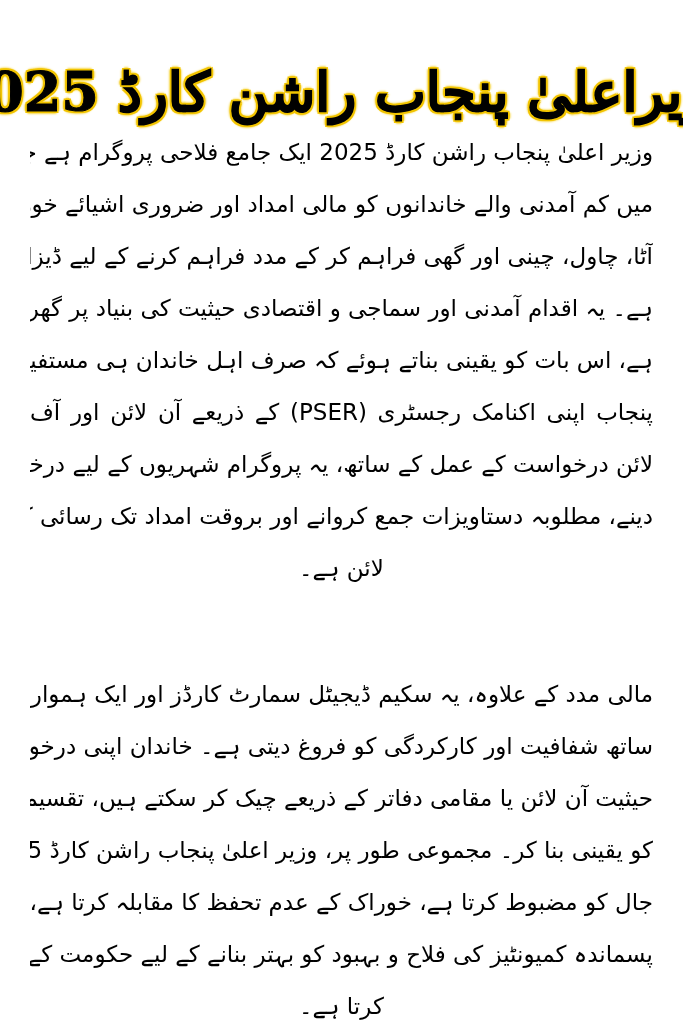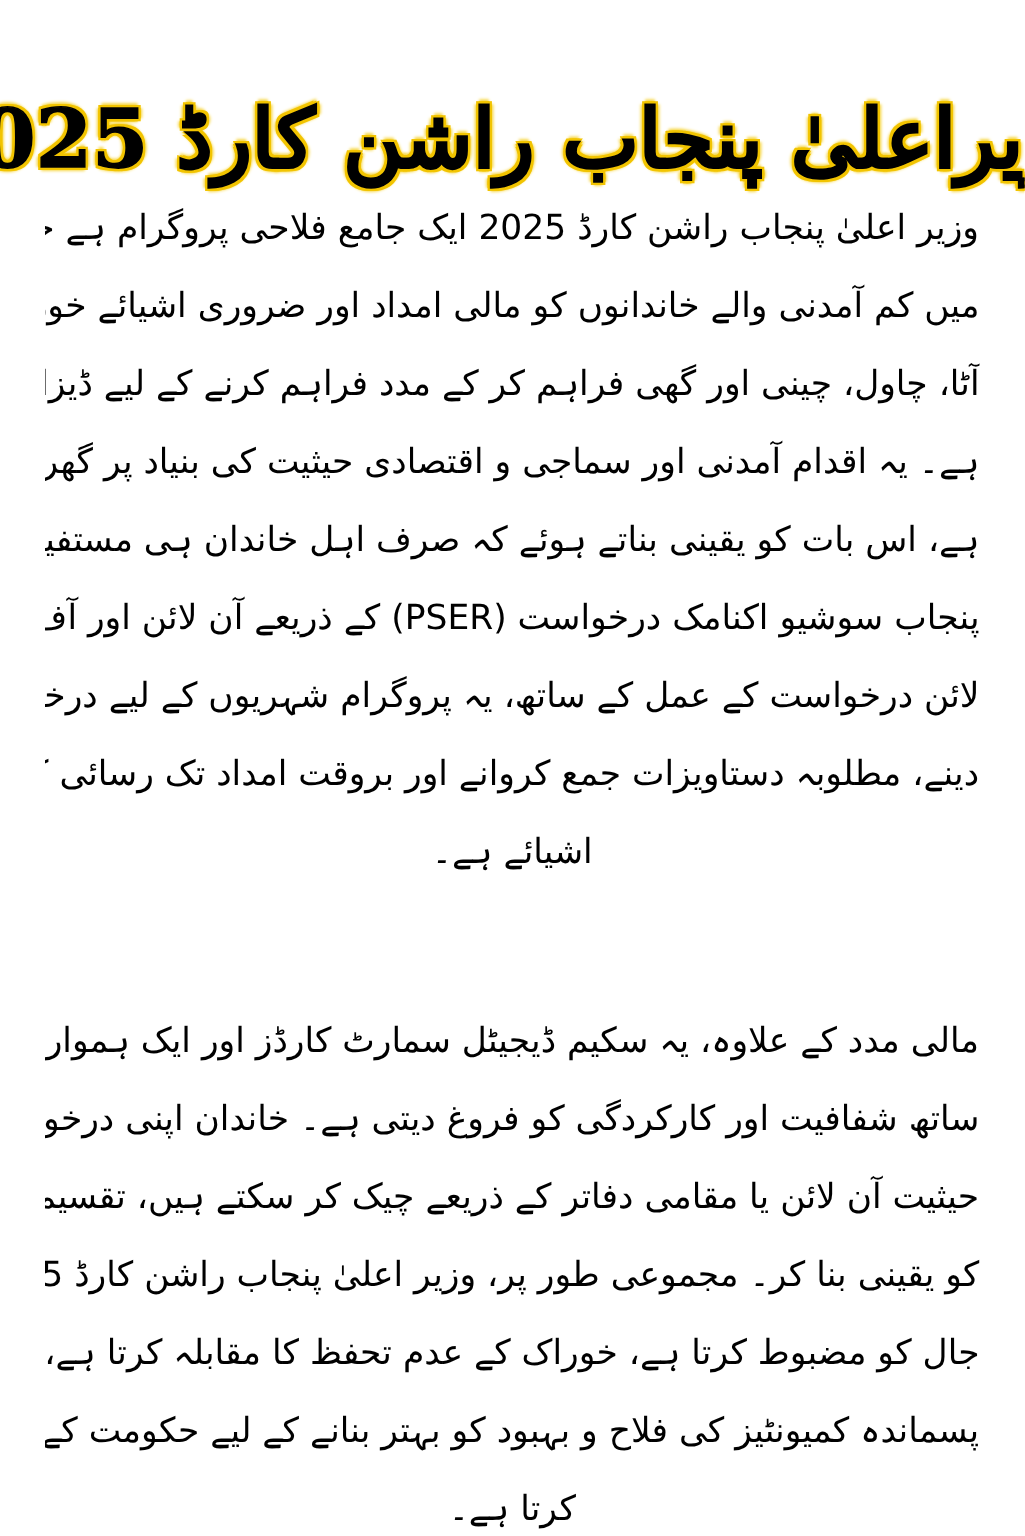--- a/index.html
+++ b/index.html
@@ -74,24 +74,24 @@
 <div class="page">
 
   <h1 class="title">وزیراعلیٰ پنجاب راشن کارڈ 2025</h1>
 
   <div class="para" id="para-1">
     <span class="line">وزیر اعلیٰ پنجاب راشن کارڈ 2025 ایک جامع فلاحی پروگرام ہے جو پنجاب</span>
     <span class="line">میں کم آمدنی والے خاندانوں کو مالی امداد اور ضروری اشیائے خورد و نوش جیسے</span>
     <span class="line">آٹا، چاول، چینی اور گھی فراہم کر کے مدد فراہم کرنے کے لیے ڈیزائن کیا گیا</span>
     <span class="line">ہے۔ یہ اقدام آمدنی اور سماجی و اقتصادی حیثیت کی بنیاد پر گھرانوں کو نشانہ بناتا</span>
     <span class="line">ہے، اس بات کو یقینی بناتے ہوئے کہ صرف اہل خاندان ہی مستفید ہوں۔</span>
-    <span class="line">پنجاب سوشیو اکنامک درخواست (PSER) کے ذریعے آن لائن اور آف</span>
+    <span class="line">پنجاب اپنی اکنامک رجسٹری (PSER) کے ذریعے آن لائن اور آف</span>
     <span class="line">لائن درخواست کے عمل کے ساتھ، یہ پروگرام شہریوں کے لیے درخواست</span>
     <span class="line">دینے، مطلوبہ دستاویزات جمع کروانے اور بروقت امداد تک رسائی کو آسان</span>
-    <span class="line last">اشیائے ہے۔</span>
+    <span class="line last">لائن ہے۔</span>
   </div>
 
   <div class="para" id="para-2">
     <span class="line">مالی مدد کے علاوہ، یہ سکیم ڈیجیٹل سمارٹ کارڈز اور ایک ہموار تصدیقی نظام کے</span>
     <span class="line">ساتھ شفافیت اور کارکردگی کو فروغ دیتی ہے۔ خاندان اپنی درخواست کی</span>
     <span class="line">حیثیت آن لائن یا مقامی دفاتر کے ذریعے چیک کر سکتے ہیں، تقسیم میں جوابدہی</span>
     <span class="line">کو یقینی بنا کر۔ مجموعی طور پر، وزیر اعلیٰ پنجاب راشن کارڈ 2025 سماجی تحفظ کے</span>
     <span class="line">جال کو مضبوط کرتا ہے، خوراک کے عدم تحفظ کا مقابلہ کرتا ہے، اور پنجاب کی</span>
     <span class="line">پسماندہ کمیونٹیز کی فلاح و بہبود کو بہتر بنانے کے لیے حکومت کے عزم کو ظاہر</span>
     <span class="line last">کرتا ہے۔</span>

